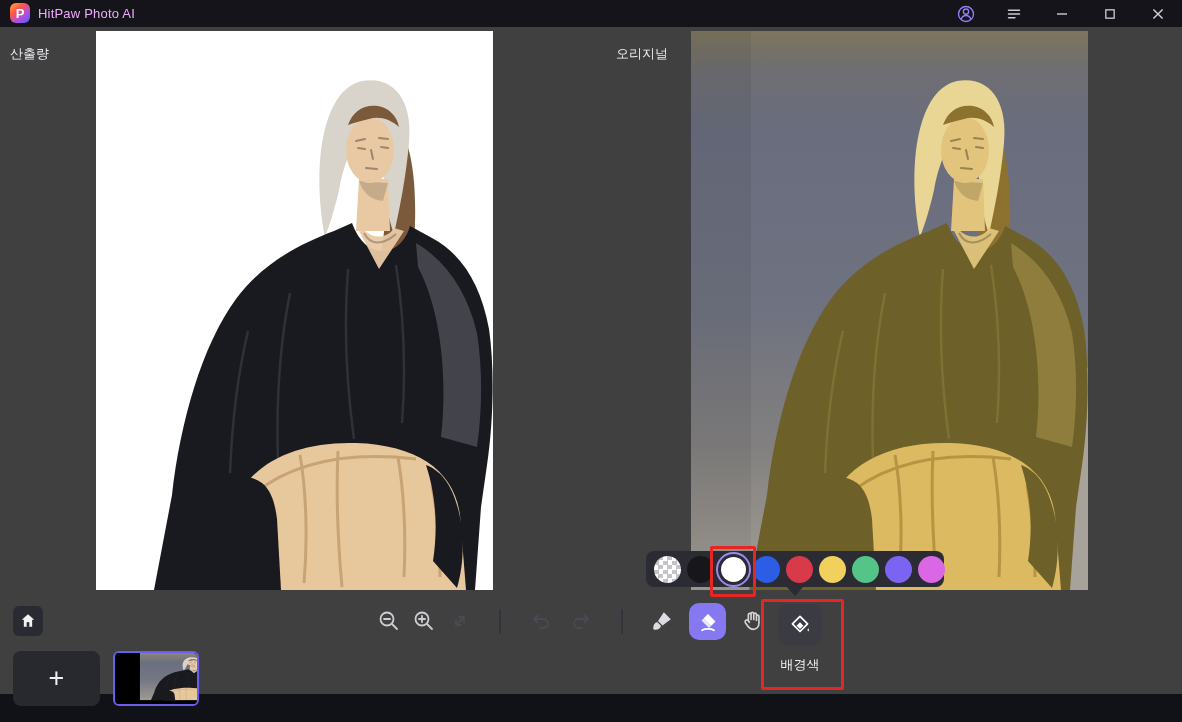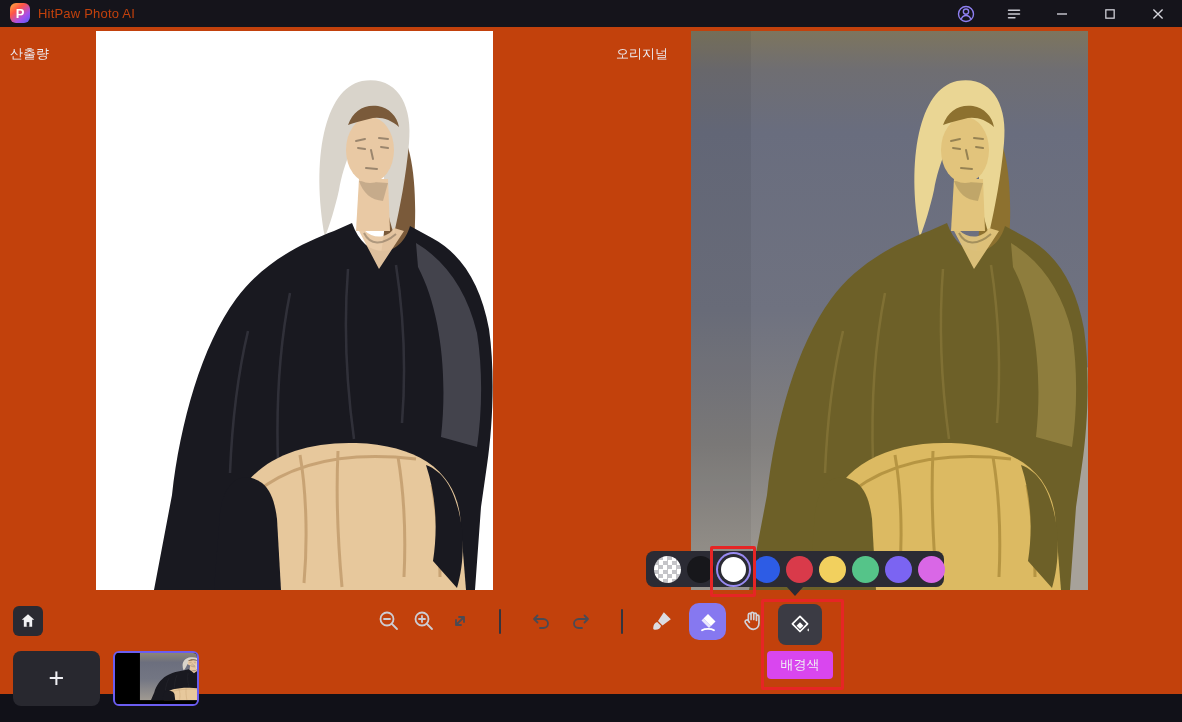--- a/index.html
+++ b/index.html
@@ -5,25 +5,25 @@
   html,body{margin:0;padding:0;background:#0b0b10;}
   .app{position:relative;width:1182px;height:722px;overflow:hidden;
        font-family:"Liberation Sans","DejaVu Sans",sans-serif;
        background:#111118;color:#e6e6ea;}
   
   .titlebar{position:absolute;left:0;top:0;width:1182px;height:27px;background:#15141b;}
   .logo{position:absolute;left:10px;top:3px;width:20px;height:20px;border-radius:6px;
         background:linear-gradient(140deg,#ffb340 0%,#ff5546 34%,#a94fe8 68%,#4f5dfb 100%);
         display:flex;align-items:center;justify-content:center;
         color:#fff;font-size:13px;font-weight:bold;}
-  .apptitle{position:absolute;left:38px;top:6px;font-size:13px;color:#c2410c;letter-spacing:.2px;}
+  .apptitle{position:absolute;left:38px;top:6px;font-size:13px;color:#f0abfc;letter-spacing:.2px;}
   .winctl{position:absolute;right:0;top:0;height:27px;width:240px;display:flex;}
   .winbtn{width:48px;height:27px;display:flex;align-items:center;justify-content:center;}
   
-  .canvas{position:absolute;left:0;top:27px;width:1182px;height:667px;background:#c2410c;}
+  .canvas{position:absolute;left:0;top:27px;width:1182px;height:667px;background:#404040;}
   .photo{position:absolute;top:4px;width:397px;height:559px;}
   .photo-left{left:96px;background:#ffffff;}
   .photo-right{left:691px;background:#6d7080;}
   .photo svg{display:block;width:397px;height:559px;}
   .pane-label{position:absolute;top:18px;font-size:13px;color:#ececf2;}
   .label-output{left:10px;}
   .label-original{left:616px;}
   
   .colors-normal{--scarf:#d9d4cb;--face:#e9c9a4;--hair:#7a5a3a;--jacket:#191920;
                  --jacketHi:#4e4e58;--pants:#e7c89c;--pantsShadow:#c09a6a;}
@@ -45,21 +45,21 @@
   .anno-swatch{left:710px;top:519px;width:40px;height:45px;}
   .anno-bucket{left:761px;top:599px;width:77px;height:85px;}
   
   .toolicon{position:absolute;width:30px;height:30px;display:flex;align-items:center;justify-content:center;}
   .sq-btn{background:#2a2a32;border-radius:6px;}
   .sep{position:absolute;width:2px;height:25px;background:#34343e;border-radius:1px;}
   .eraser-btn{position:absolute;left:689px;top:603px;width:37px;height:37px;border-radius:10px;
               background:#8678f0;display:flex;align-items:center;justify-content:center;z-index:5;}
   .bucket-btn{position:absolute;left:778px;top:604px;width:44px;height:41px;border-radius:8px;
               background:#3b3b44;display:flex;align-items:center;justify-content:center;z-index:5;}
-  .tooltip{position:absolute;left:767px;top:651px;width:66px;height:28px;background:#d946ef;
+  .tooltip{position:absolute;left:767px;top:651px;width:66px;height:28px;background:#404040;
            border-radius:4px;display:flex;align-items:center;justify-content:center;
            font-size:13px;color:#f0f0f4;z-index:45;}
   
   .add-btn{position:absolute;left:13px;top:651px;width:87px;height:55px;background:#28282f;
            border-radius:8px;display:flex;align-items:center;justify-content:center;
            font-size:27px;font-weight:300;color:#f0f0f4;}
   .thumb{position:absolute;left:113px;top:651px;width:86px;height:55px;background:#000;
          border:2px solid #6b5df0;border-radius:6px;box-sizing:border-box;overflow:hidden;}
   .thumb svg{display:block;width:82px;height:51px;}
   .export{position:absolute;left:906px;top:659px;width:267px;height:38px;border-radius:19px;

